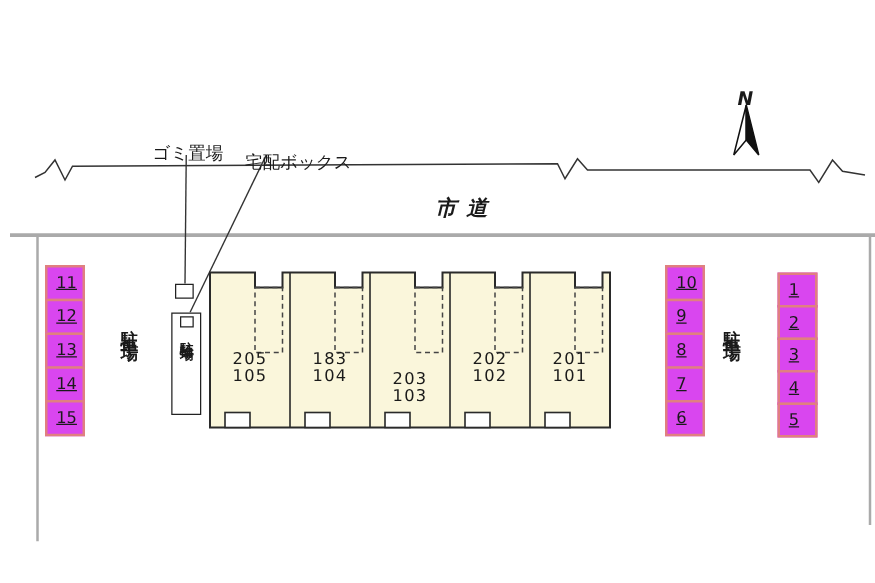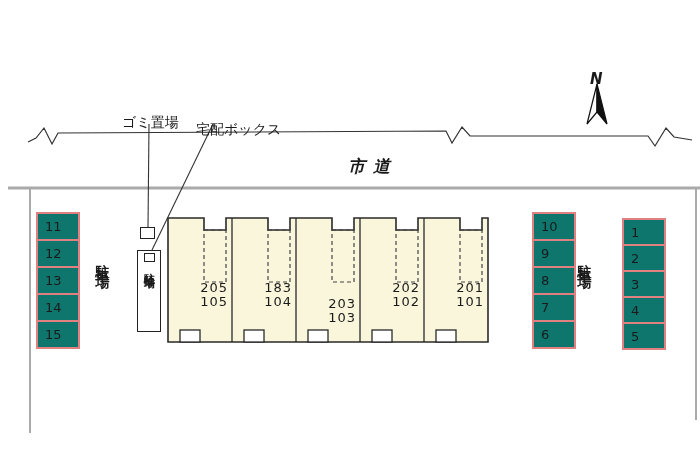--- a/index.html
+++ b/index.html
@@ -11,29 +11,29 @@
   .abs{position:absolute;}
   .lbl{font-size:14px;color:#1a1a1a;white-space:nowrap;}
   .road-lbl{font-size:17px;letter-spacing:8px;font-weight:600;font-style:italic;}
   .north-n{font-size:15px;font-weight:600;font-style:italic;}
   .vtext{
     writing-mode:vertical-rl;text-orientation:upright;
     font-size:14px;font-weight:600;letter-spacing:6px;line-height:1;
   }
   .pcol{position:absolute;}
   .pspace{
-    box-sizing:border-box;width:44px;height:29px;background:#0f766e;
+    box-sizing:border-box;width:32px;height:29px;background:#d946ef;
     border:2px solid var(--pink,#e08080);
     display:flex;align-items:center;
-    padding-left:7px;font-size:13px;
+    padding-left:7px;font-size:13px;text-decoration:underline;
   }
   .pspace + .pspace{margin-top:-2px;}
   .pcol-b .pspace{height:28px;}
   .unit-lbl{
-    position:absolute;width:56px;text-align:right;
+    position:absolute;width:56px;text-align:center;
     font-size:13px;line-height:14px;letter-spacing:1px;
   }
   .bike-shed{
     position:absolute;left:137px;top:250px;width:24px;height:82px;
     box-sizing:border-box;border:1.5px solid #222;background:#fff;
     display:flex;flex-direction:column;align-items:center;
   }
   .delivery-marker{
     box-sizing:border-box;width:11px;height:9px;border:1.2px solid #222;margin-top:2px;
   }

